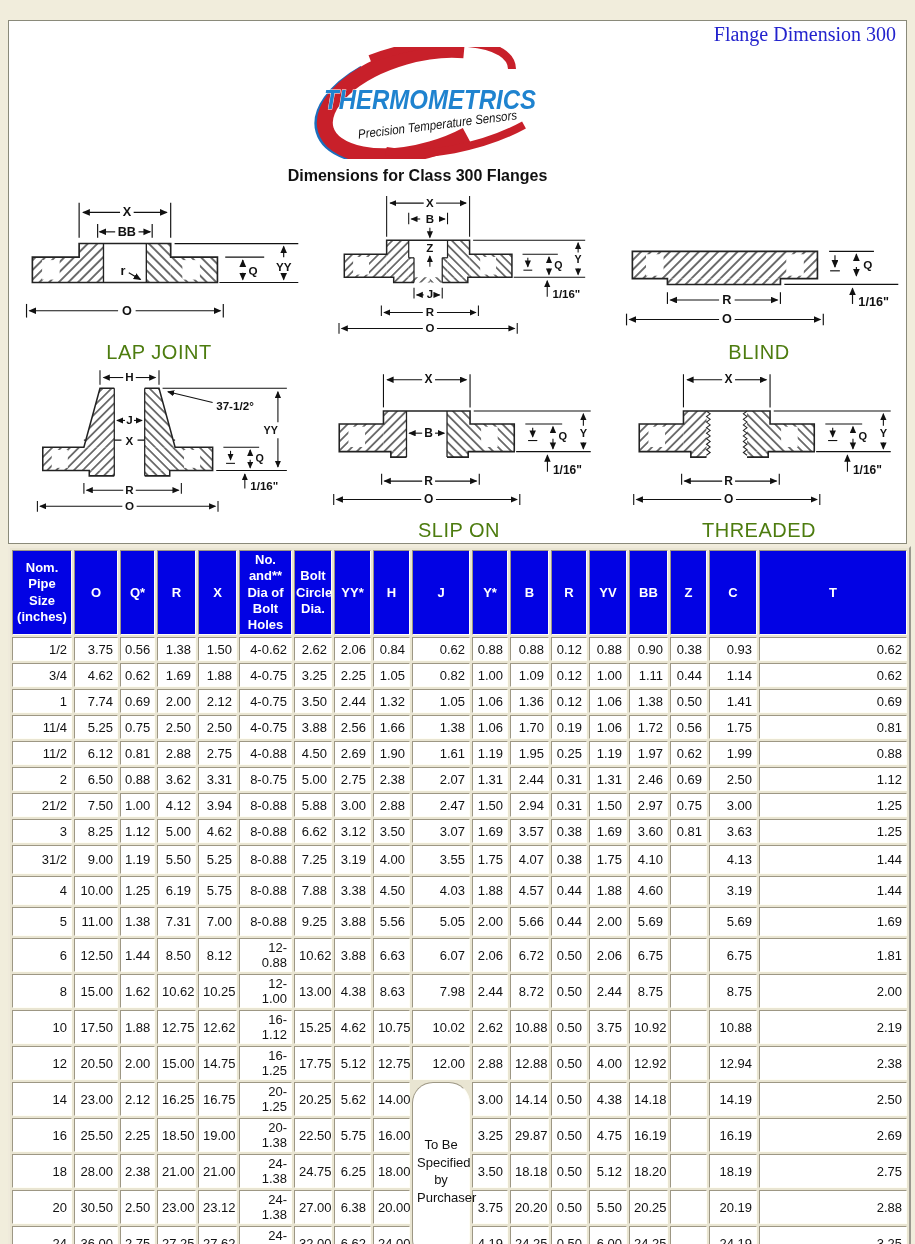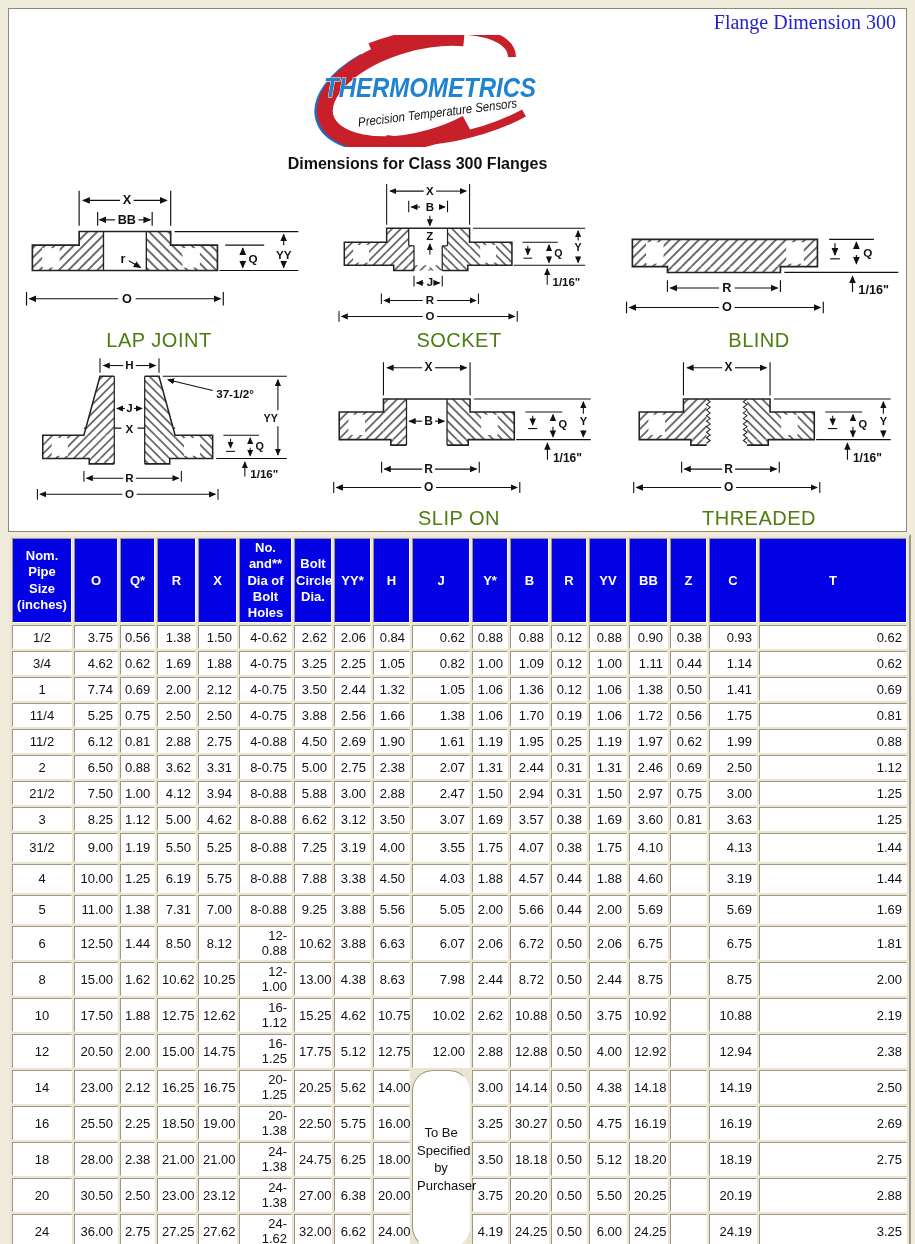--- a/index.html
+++ b/index.html
@@ -1,33 +1,33 @@
 <!DOCTYPE html>
 <html><head>
 <meta charset="utf-8">
 <style>
   * { margin:0; padding:0; box-sizing:border-box; }
   body { font-family:"Liberation Sans", sans-serif; background:#f1eddc; }
-  .page { width:915px; height:1244px; background:#f1eddc; padding:8px 8px 0 8px; overflow:hidden; }
+  .page { width:915px; height:1244px; background:#f1eddc; padding:20px 8px 0 8px; overflow:hidden; }
   .top-box { height:524px; background:#fff; border:1px solid #8a8a7a; position:relative; }
   .corner-label { position:absolute; top:2px; right:10px; font-family:"Liberation Serif", serif; font-size:20px; color:#2323cd; }
   .logo-wrap { width:260px; margin:26px auto 0 auto; transform:translateX(-28px);text-decoration:underline; }
   .page-title { text-align:center; font-size:16px; font-weight:bold; color:#111; margin-top:4px; transform:translateX(-40px); }
   .diagrams { display:grid; grid-template-columns:1fr 1fr 1fr; margin-top:4px; }
   .dcell { text-align:center; height:176px; }
   .dtitle { font-size:20px; font-weight:normal; color:#4d7c0f; letter-spacing:0.5px; margin-top:-2px; }
   svg text { font-family:"Liberation Sans", sans-serif; }
   .dim { font-size:13px; font-weight:bold; fill:#111; }
   .dimsm { font-size:12px; font-weight:bold; fill:#111; }
   
   table.flange { border-collapse:separate; border-spacing:2px; table-layout:fixed; width:899px; margin-top:2px; background:#e9e5d2; border:2px outset #efeadb; }
   table.flange th { background:#0202e4; color:#fff; font-size:13px; font-weight:bold; height:82px; text-align:center; vertical-align:middle; border:1px solid; border-color:#9d9784 #fffef6 #fffef6 #9d9784; padding:1px; line-height:1.25; }
   table.flange td { background:#fff; font-size:13px; color:#111; border:1px solid; border-color:#9d9784 #fffef6 #fffef6 #9d9784; padding:1px 4px; height:24px; vertical-align:middle; }
   table.flange tr.tall td { height:29px; }
-  td.rowlabel { color:#f21616; text-align:center; }
+  td.rowlabel { color:#f21616; text-align:right; }
   td.num { text-align:right; }
   td.note-cell { text-align:center; font-size:13px; color:#111; line-height:1.35;border-radius:21px; }
 </style>
 </head>
 <body>
 
 <div class="page">
   <div class="top-box">
     <div class="corner-label">Flange Dimension 300</div>
 
@@ -175,21 +175,20 @@
           <text class="dim" x="117" y="20" text-anchor="middle">X</text>
           <text class="dim" x="117" y="38" text-anchor="middle">B</text>
           <text class="dim" x="117" y="71" text-anchor="middle">Z</text>
           <text class="dim" x="117" y="124" text-anchor="middle">J</text>
           <text class="dim" x="117" y="144" text-anchor="middle">R</text>
           <text class="dim" x="117" y="162" text-anchor="middle">O</text>
           <text class="dimsm" x="258" y="91">Q</text>
           <text class="dimsm" x="285" y="84" text-anchor="middle">Y</text>
           <text class="dim" x="256" y="124">1/16"</text>
         </svg>
-        <div class="dtitle">SOCKET</div>
       </div>
 
       <div class="dcell">
         <svg width="300" height="150" viewBox="0 0 300 154">
           <defs>
             <pattern id="hL3" patternUnits="userSpaceOnUse" width="7" height="7" patternTransform="rotate(45)">
                 <rect width="7" height="7" fill="#fff"></rect>
                 <line x1="3" y1="0" x2="3" y2="7" stroke="#2a2a2a" stroke-width="1.4"></line>
               </pattern>
             <marker id="a3" markerWidth="9" markerHeight="8" refX="7" refY="3.5" orient="auto" markerUnits="userSpaceOnUse">
@@ -798,21 +797,21 @@
           <td class="rowlabel">16</td>
           <td class="num">25.50</td>
           <td class="num">2.25</td>
           <td class="num">18.50</td>
           <td class="num">19.00</td>
           <td class="num">20-1.38</td>
           <td class="num">22.50</td>
           <td class="num">5.75</td>
           <td class="num">16.00</td>
           <td class="num">3.25</td>
-          <td class="num">30.27</td>
+          <td class="num">29.87</td>
           <td class="num">0.50</td>
           <td class="num">4.75</td>
           <td class="num">16.19</td>
           <td class="num"></td>
           <td class="num">16.19</td>
           <td class="num">2.69</td>
         </tr>
         <tr class="tall">
           <td class="rowlabel">18</td>
           <td class="num">28.00</td>

